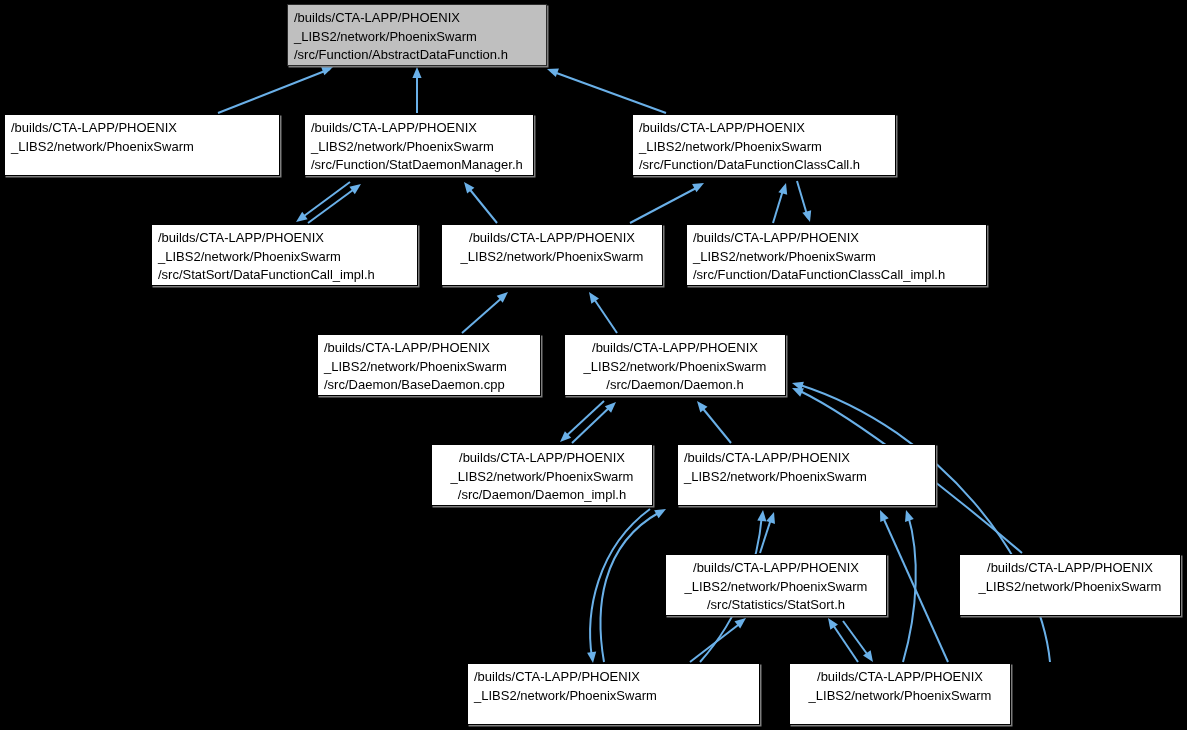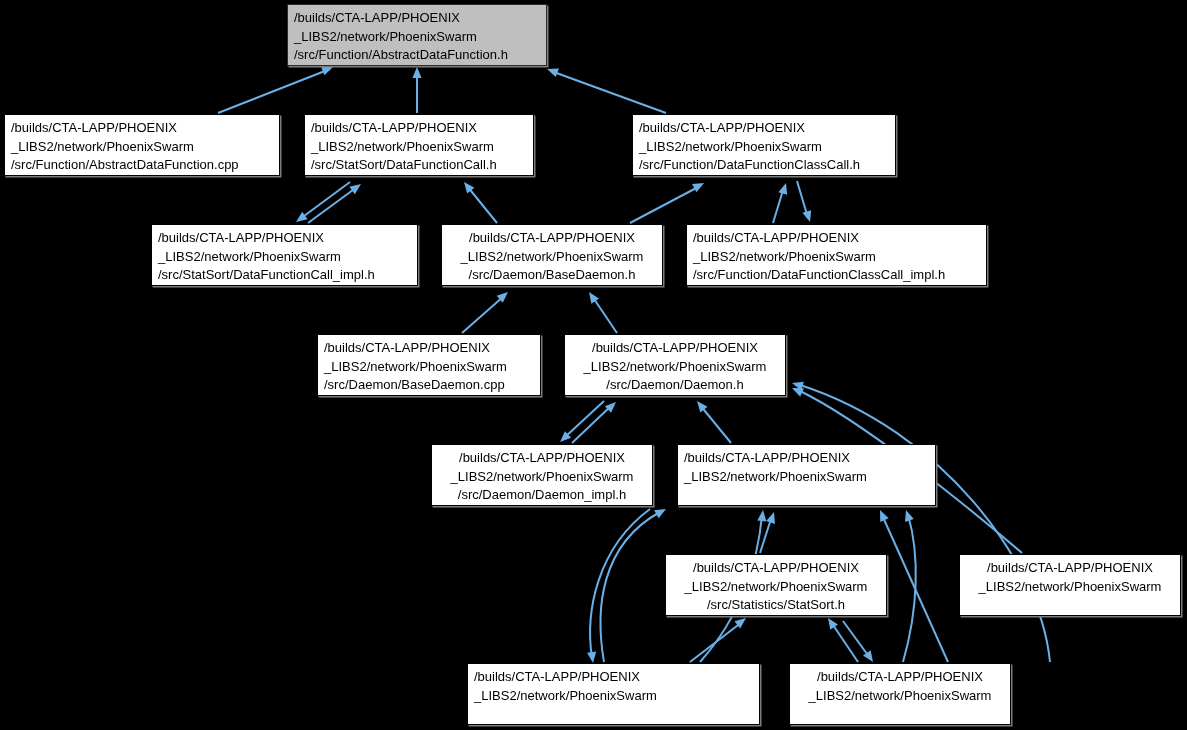--- a/index.html
+++ b/index.html
@@ -143,25 +143,25 @@
       <g>
         <path d="M 948,662 L 882,515" stroke="#6ab0e8" stroke-width="2" fill="none"></path>
         <polygon points="0,0 -11,4.6 -11,-4.6" fill="#6ab0e8" transform="translate(880,510) rotate(-114)"></polygon>
       </g>
       <g>
         <path d="M 1050,662 C 1040,560 940,430 800,385" stroke="#6ab0e8" stroke-width="2" fill="none"></path>
         <polygon points="0,0 -11,4.6 -11,-4.6" fill="#6ab0e8" transform="translate(792,383) rotate(197)"></polygon>
       </g>
     </svg>
 <div class="node root align-left" style="left: 287px; top: 4px; width: 260px; height: 62px;"><span class="node-line">/builds/CTA-LAPP/PHOENIX</span><span class="node-line">_LIBS2/network/PhoenixSwarm</span><span class="node-line">/src/Function/AbstractDataFunction.h</span></div>
-    <div class="node align-left" style="left: 4px; top: 114px; width: 276px; height: 62px;"><span class="node-line">/builds/CTA-LAPP/PHOENIX</span><span class="node-line">_LIBS2/network/PhoenixSwarm</span><span class="node-line">/src/Function/AbstractDataFunction.cpp</span></div>
-    <div class="node align-left" style="left: 304px; top: 114px; width: 230px; height: 62px;"><span class="node-line">/builds/CTA-LAPP/PHOENIX</span><span class="node-line">_LIBS2/network/PhoenixSwarm</span><span class="node-line">/src/StatSort/DataFunctionCall.h</span></div>
+    <div class="node align-left" style="left: 4px; top: 114px; width: 276px; height: 62px;"><span class="node-line">/builds/CTA-LAPP/PHOENIX</span><span class="node-line">_LIBS2/network/PhoenixSwarm</span></div>
+    <div class="node align-left" style="left: 304px; top: 114px; width: 230px; height: 62px;"><span class="node-line">/builds/CTA-LAPP/PHOENIX</span><span class="node-line">_LIBS2/network/PhoenixSwarm</span><span class="node-line">/src/Function/StatDaemonManager.h</span></div>
     <div class="node align-left" style="left: 632px; top: 114px; width: 264px; height: 62px;"><span class="node-line">/builds/CTA-LAPP/PHOENIX</span><span class="node-line">_LIBS2/network/PhoenixSwarm</span><span class="node-line">/src/Function/DataFunctionClassCall.h</span></div>
     <div class="node align-left" style="left: 151px; top: 224px; width: 267px; height: 62px;"><span class="node-line">/builds/CTA-LAPP/PHOENIX</span><span class="node-line">_LIBS2/network/PhoenixSwarm</span><span class="node-line">/src/StatSort/DataFunctionCall_impl.h</span></div>
-    <div class="node align-center" style="left: 441px; top: 224px; width: 222px; height: 62px;"><span class="node-line">/builds/CTA-LAPP/PHOENIX</span><span class="node-line">_LIBS2/network/PhoenixSwarm</span><span class="node-line">/src/Daemon/BaseDaemon.h</span></div>
+    <div class="node align-center" style="left: 441px; top: 224px; width: 222px; height: 62px;"><span class="node-line">/builds/CTA-LAPP/PHOENIX</span><span class="node-line">_LIBS2/network/PhoenixSwarm</span></div>
     <div class="node align-left" style="left: 686px; top: 224px; width: 301px; height: 62px;"><span class="node-line">/builds/CTA-LAPP/PHOENIX</span><span class="node-line">_LIBS2/network/PhoenixSwarm</span><span class="node-line">/src/Function/DataFunctionClassCall_impl.h</span></div>
     <div class="node align-left" style="left: 317px; top: 334px; width: 224px; height: 62px;"><span class="node-line">/builds/CTA-LAPP/PHOENIX</span><span class="node-line">_LIBS2/network/PhoenixSwarm</span><span class="node-line">/src/Daemon/BaseDaemon.cpp</span></div>
     <div class="node align-center" style="left: 564px; top: 334px; width: 222px; height: 62px;"><span class="node-line">/builds/CTA-LAPP/PHOENIX</span><span class="node-line">_LIBS2/network/PhoenixSwarm</span><span class="node-line">/src/Daemon/Daemon.h</span></div>
     <div class="node align-center" style="left: 431px; top: 444px; width: 222px; height: 62px;"><span class="node-line">/builds/CTA-LAPP/PHOENIX</span><span class="node-line">_LIBS2/network/PhoenixSwarm</span><span class="node-line">/src/Daemon/Daemon_impl.h</span></div>
     <div class="node align-left" style="left: 677px; top: 444px; width: 259px; height: 62px;"><span class="node-line">/builds/CTA-LAPP/PHOENIX</span><span class="node-line">_LIBS2/network/PhoenixSwarm</span></div>
     <div class="node align-center" style="left: 665px; top: 554px; width: 222px; height: 62px;"><span class="node-line">/builds/CTA-LAPP/PHOENIX</span><span class="node-line">_LIBS2/network/PhoenixSwarm</span><span class="node-line">/src/Statistics/StatSort.h</span></div>
     <div class="node align-center" style="left: 959px; top: 554px; width: 222px; height: 62px;"><span class="node-line">/builds/CTA-LAPP/PHOENIX</span><span class="node-line">_LIBS2/network/PhoenixSwarm</span></div>
     <div class="node align-left" style="left: 467px; top: 663px; width: 293px; height: 62px;"><span class="node-line">/builds/CTA-LAPP/PHOENIX</span><span class="node-line">_LIBS2/network/PhoenixSwarm</span></div>
     <div class="node align-center" style="left: 789px; top: 663px; width: 222px; height: 62px;"><span class="node-line">/builds/CTA-LAPP/PHOENIX</span><span class="node-line">_LIBS2/network/PhoenixSwarm</span></div>
   </div>

